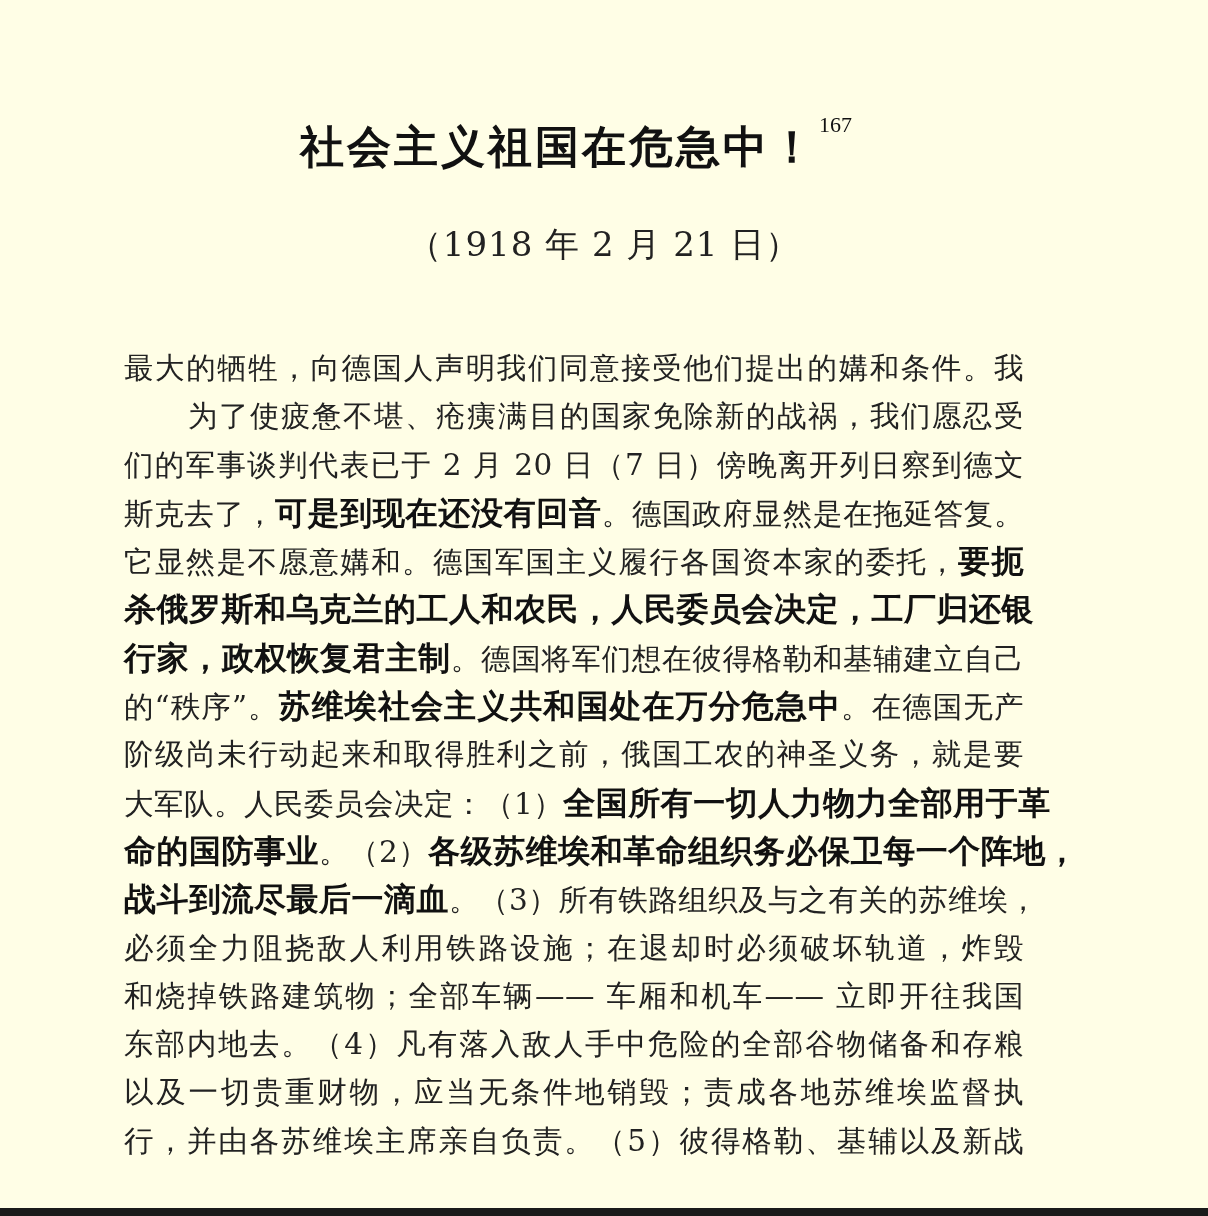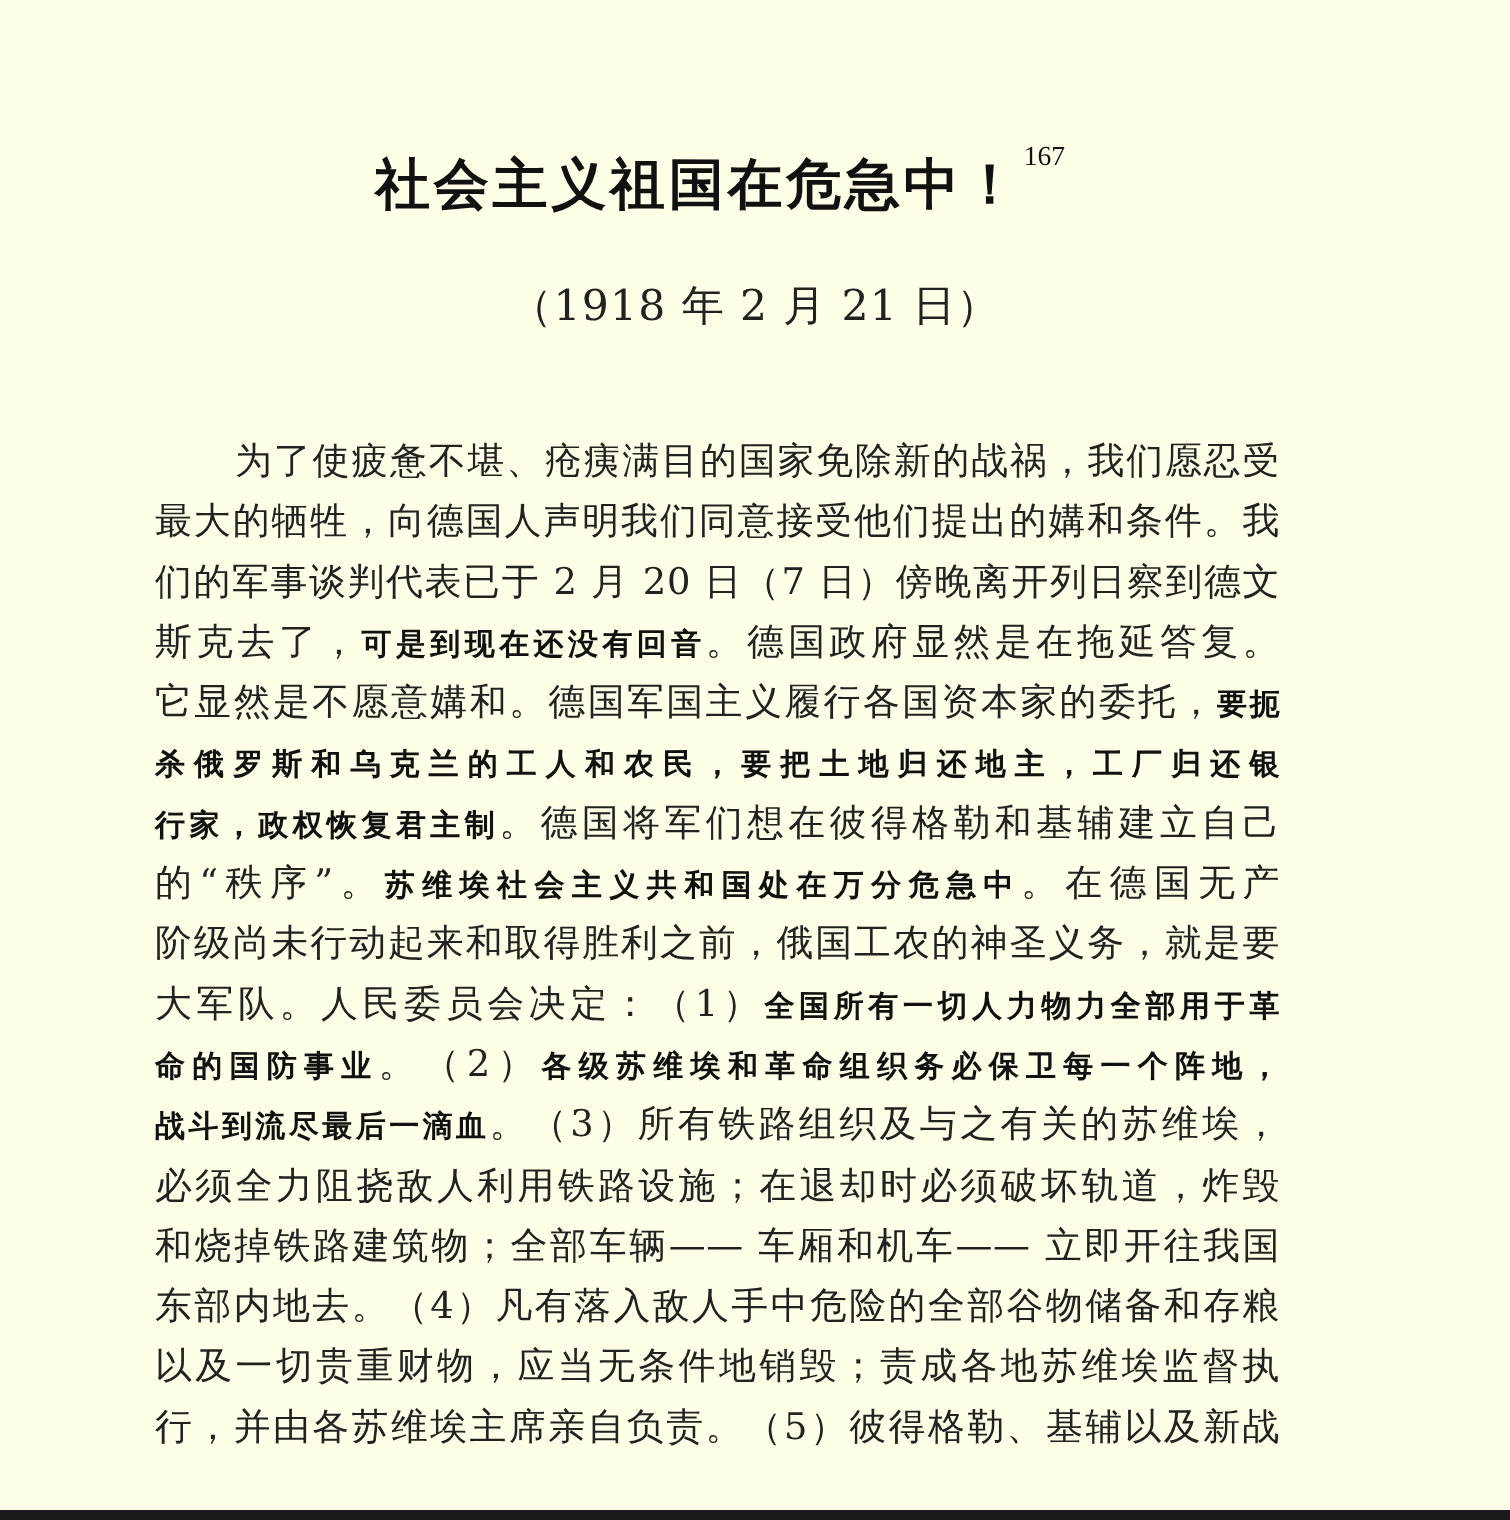--- a/index.html
+++ b/index.html
@@ -76,21 +76,21 @@
       color: #222;
       letter-spacing: 0.5px;
     }
     .line.indent {
       padding-left: 64px;
     }
     .seg.bold {
       font-family: "DejaVu Sans", "Liberation Sans", sans-serif;
       font-weight: bold;
       color: #111;
-      font-size: 24px;
+      font-size: 32px;
     }
     .bottom-bar {
       position: absolute;
       left: 0;
       bottom: 0;
       width: 1208px;
       height: 8px;
       background: #1a1a1a;
     }
   </style>
@@ -98,26 +98,26 @@
 <body>
 
 <div class="page">
   <div class="title-wrap">
     <span class="title"><span>社会主义祖国在危急中！</span><sup class="footnote-ref">167</sup></span>
   </div>
 
   <div class="date">（1918 年 2 月 21 日）</div>
 
   <div class="body" id="body-text">
+      <div class="line"><span class="seg">最大的牺牲，向德国人声明我们同意接受他们提出的媾和条件。我</span></div>
       <div class="line indent"><span class="seg">为了使疲惫不堪、疮痍满目的国家免除新的战祸，我们愿忍受</span></div>
-      <div class="line"><span class="seg">最大的牺牲，向德国人声明我们同意接受他们提出的媾和条件。我</span></div>
       <div class="line"><span class="seg">们的军事谈判代表已于 2 月 20 日（7 日）傍晚离开列日察到德文</span></div>
       <div class="line"><span class="seg">斯克去了，</span><span class="seg bold">可是到现在还没有回音</span><span class="seg">。德国政府显然是在拖延答复。</span></div>
       <div class="line"><span class="seg">它显然是不愿意媾和。德国军国主义履行各国资本家的委托，</span><span class="seg bold">要扼</span></div>
-      <div class="line"><span class="seg bold">杀俄罗斯和乌克兰的工人和农民，要把土地归还地主，工厂归还银</span></div>
+      <div class="line"><span class="seg bold">杀俄罗斯和乌克兰的工人和农民，人民委员会决定，工厂归还银</span></div>
       <div class="line"><span class="seg bold">行家，政权恢复君主制</span><span class="seg">。德国将军们想在彼得格勒和基辅建立自己</span></div>
       <div class="line"><span class="seg">的“秩序”。</span><span class="seg bold">苏维埃社会主义共和国处在万分危急中</span><span class="seg">。在德国无产</span></div>
       <div class="line"><span class="seg">阶级尚未行动起来和取得胜利之前，俄国工农的神圣义务，就是要</span></div>
       <div class="line"><span class="seg">大军队。人民委员会决定：（1）</span><span class="seg bold">全国所有一切人力物力全部用于革</span></div>
       <div class="line"><span class="seg bold">命的国防事业</span><span class="seg">。（2）</span><span class="seg bold">各级苏维埃和革命组织务必保卫每一个阵地，</span></div>
       <div class="line"><span class="seg bold">战斗到流尽最后一滴血</span><span class="seg">。（3）所有铁路组织及与之有关的苏维埃，</span></div>
       <div class="line"><span class="seg">必须全力阻挠敌人利用铁路设施；在退却时必须破坏轨道，炸毁</span></div>
       <div class="line"><span class="seg">和烧掉铁路建筑物；全部车辆—— 车厢和机车—— 立即开往我国</span></div>
       <div class="line"><span class="seg">东部内地去。（4）凡有落入敌人手中危险的全部谷物储备和存粮</span></div>
       <div class="line"><span class="seg">以及一切贵重财物，应当无条件地销毁；责成各地苏维埃监督执</span></div>

